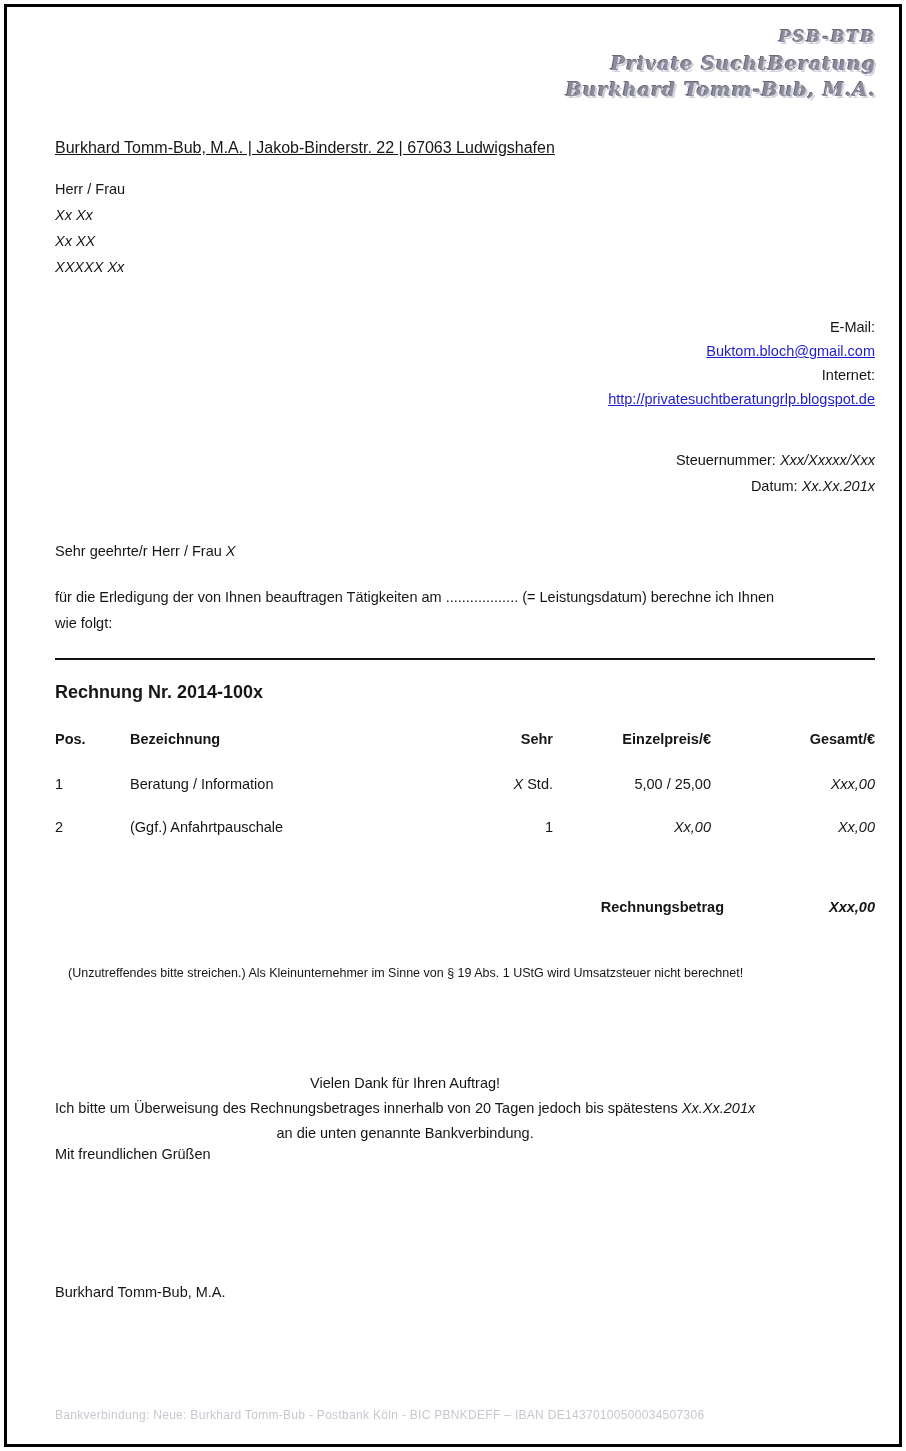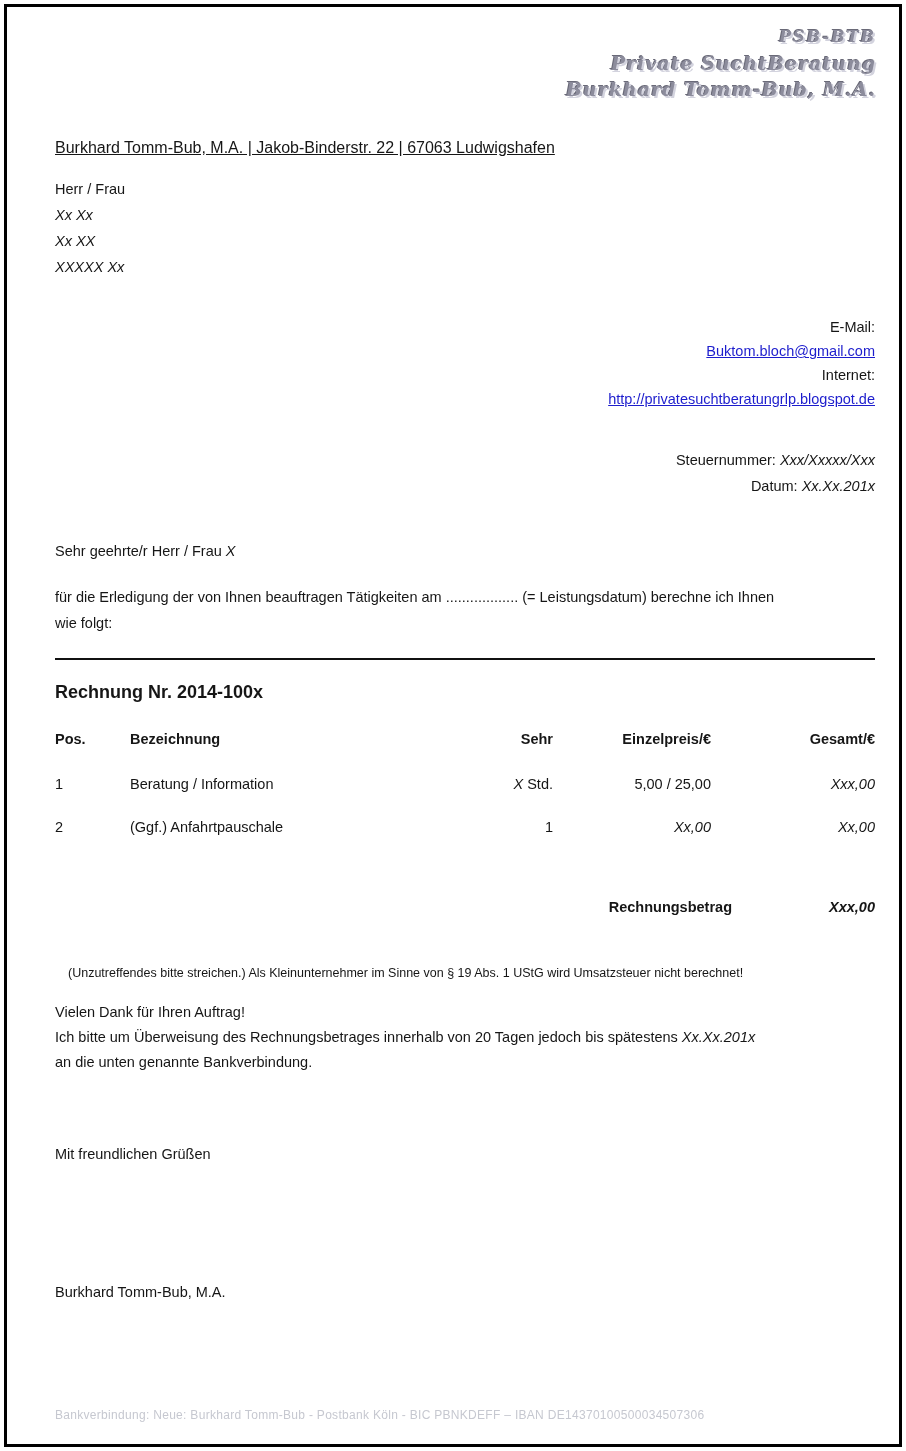--- a/index.html
+++ b/index.html
@@ -32,25 +32,25 @@
 
   .trow { left: 55px; width: 820px; height: 20px; }
   .thead { font-weight: bold; }
   .c-pos   { position: absolute; left: 0; }
   .c-desc  { position: absolute; left: 75px; }
   .c-qty   { position: absolute; right: 322px; }
   .c-unit  { position: absolute; right: 164px; }
   .c-total { position: absolute; right: 0; }
 
   .total-row { left: 55px; width: 820px; top: 899px; height: 20px; font-weight: bold; }
-  .total-label { position: absolute; right: 143px; padding-left: 23px; }
+  .total-label { position: absolute; right: 151px; padding-left: 23px; }
   .total-value { position: absolute; right: 0; font-style: italic; }
 
   .note { top: 966px; left: 68px; font-size: 12.5px; }
-  .closing { top: 1000px; left: 55px; line-height: 25px; white-space: nowrap; }
+  .closing { top: 1071px; left: 55px; line-height: 25px; white-space: nowrap; text-align: center; }
   .regards { top: 1146px; left: 55px; }
   .signature { top: 1284px; left: 55px; }
   .footer { top: 1408px; left: 55px; font-size: 12px; color: #c6c8d0; letter-spacing: 0.3px; white-space: nowrap; }
 </style>
 </head>
 <body>
 
 <div class="frame"></div>
 
 <header class="abs logo">

